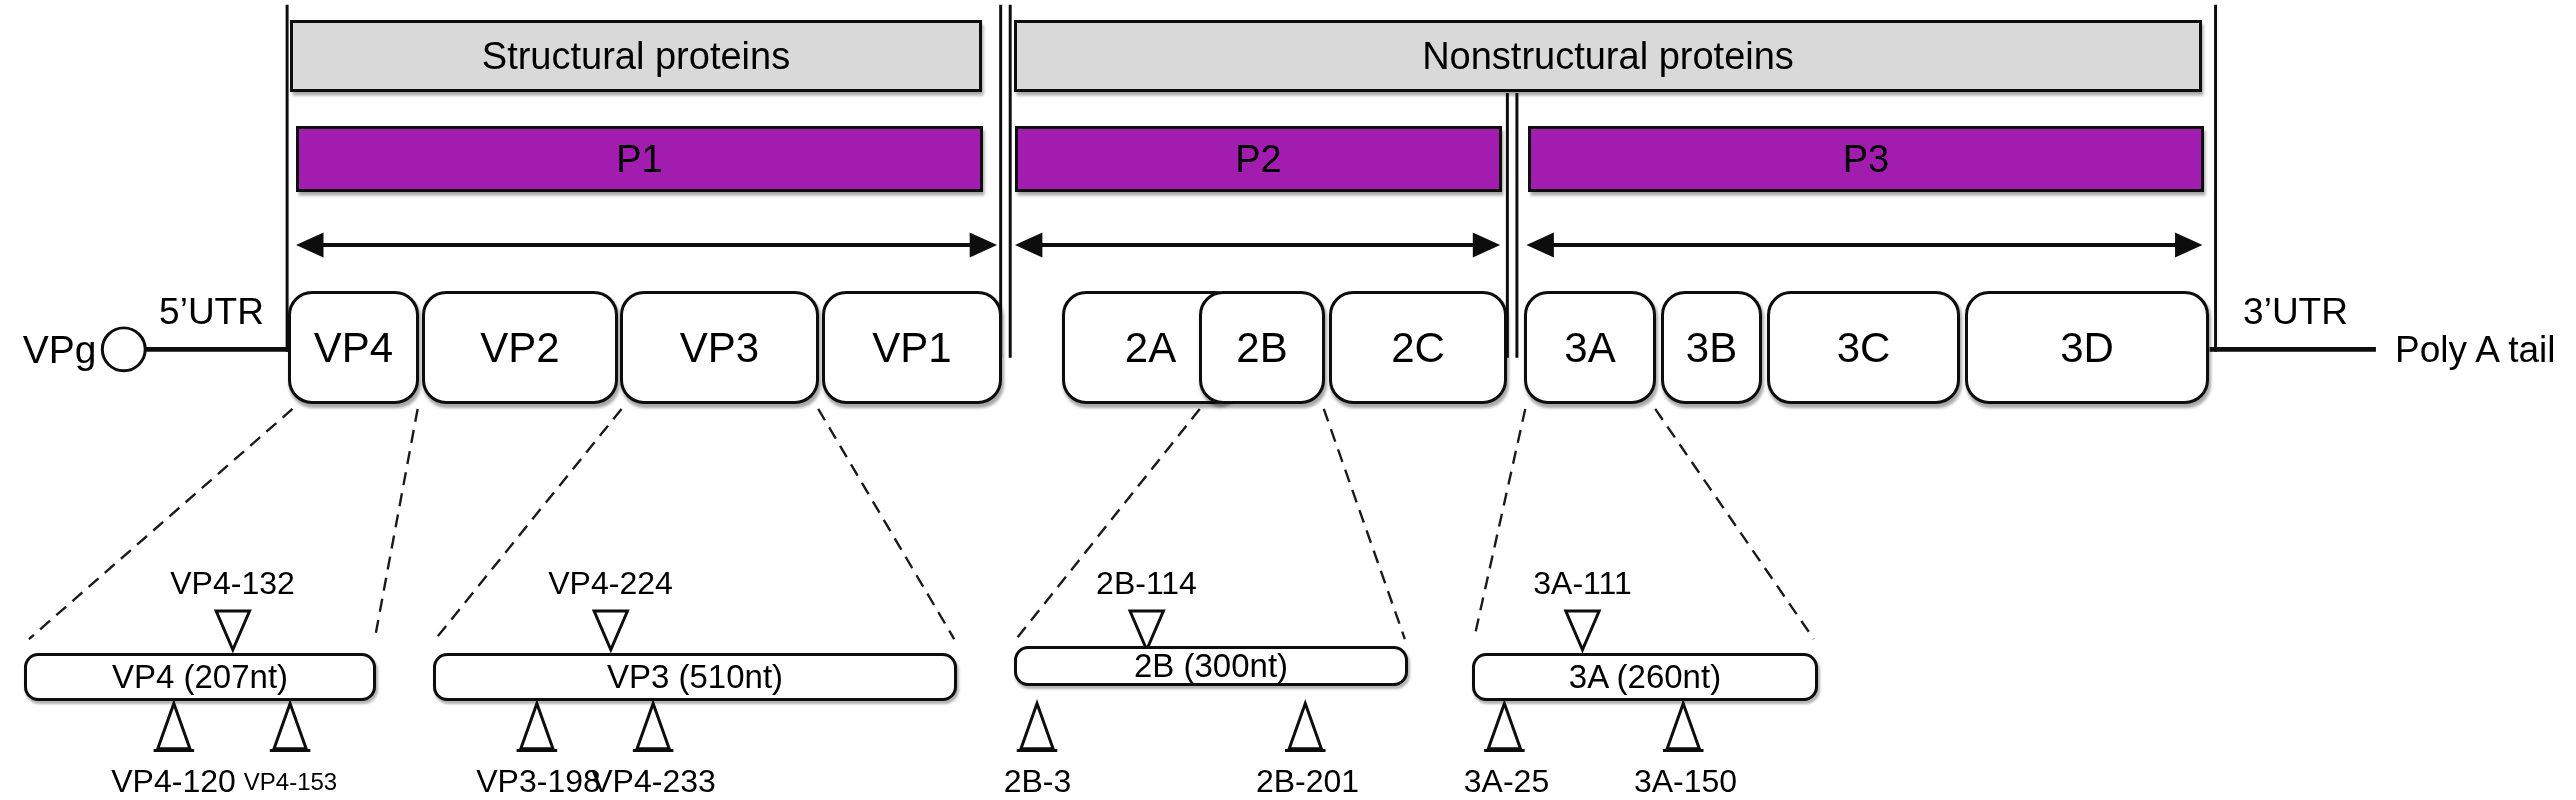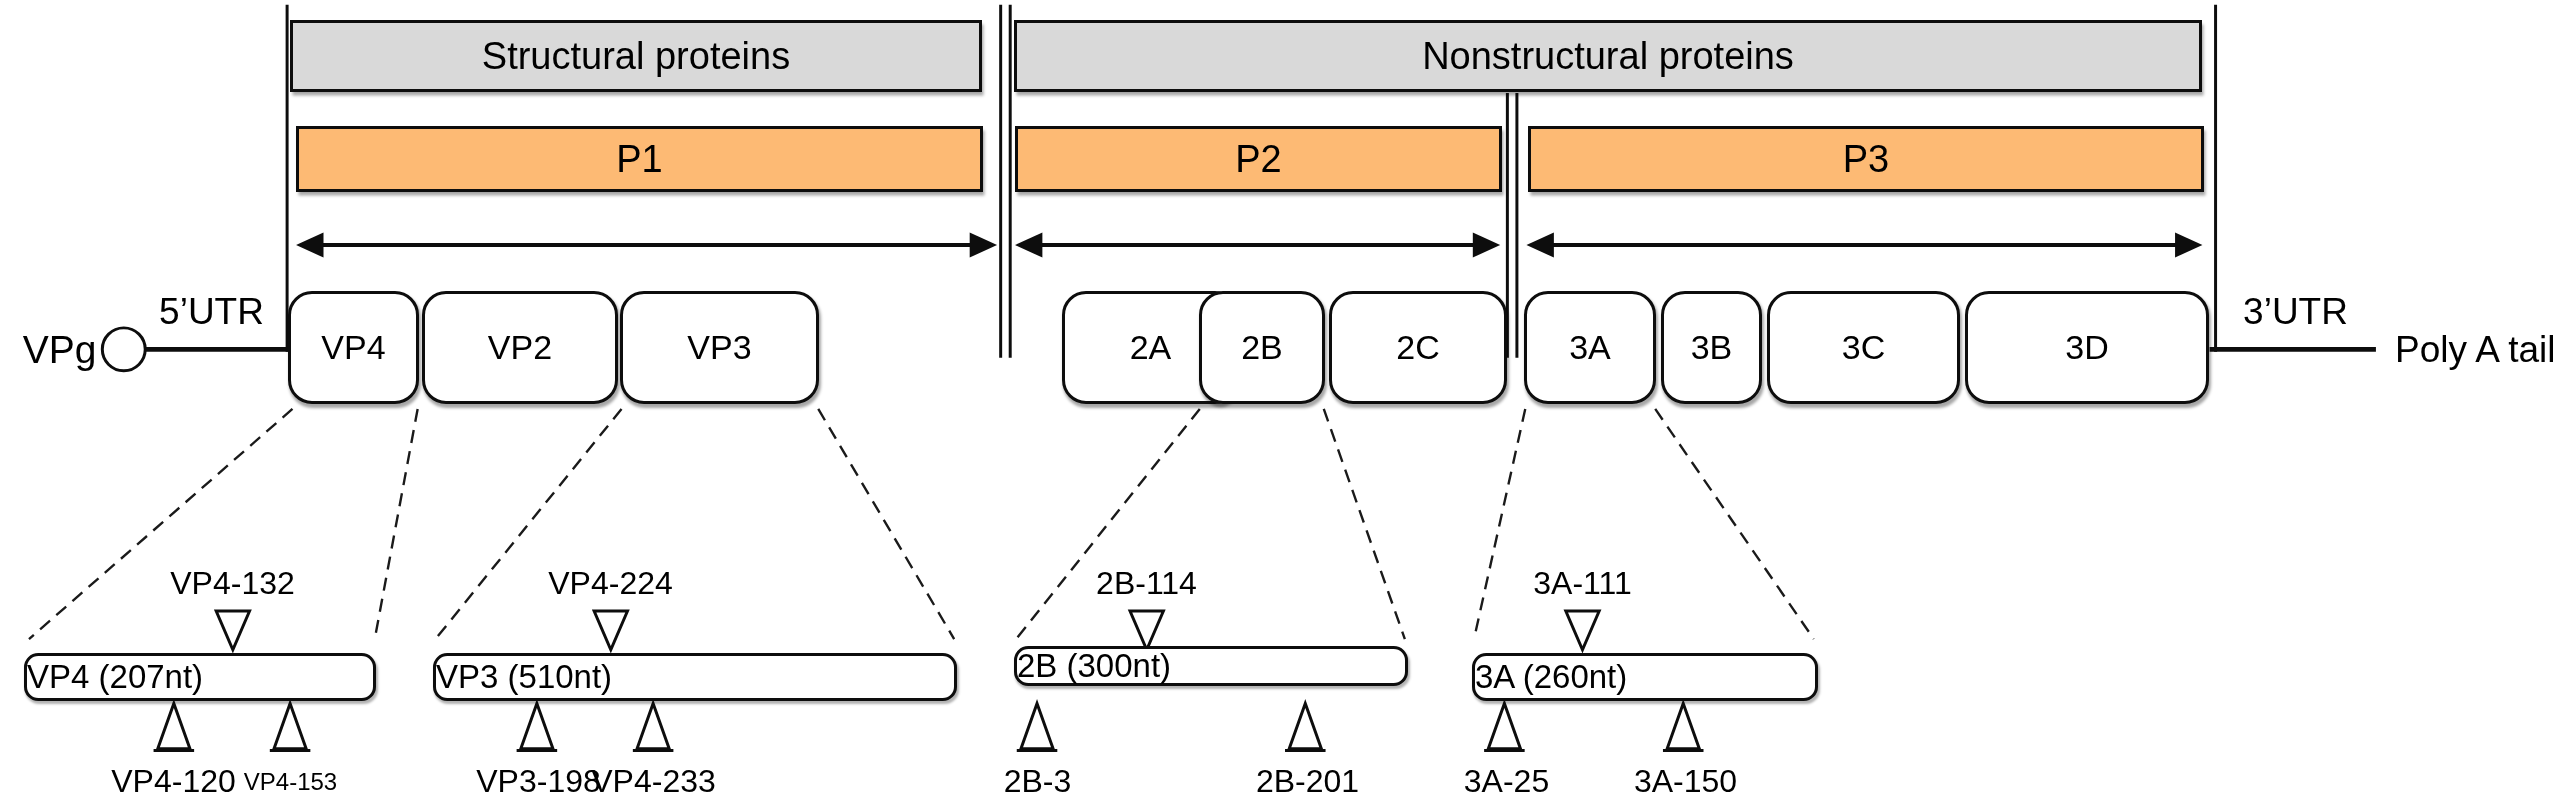--- a/index.html
+++ b/index.html
@@ -5,28 +5,28 @@
   html,body{margin:0;padding:0;background:#ffffff;}
   #canvas{
     position:relative;width:2576px;height:800px;background:#ffffff;overflow:hidden;
     font-family:"Liberation Sans",sans-serif;font-weight:normal;color:#000;
   }
   .abs{position:absolute;}
   #shape-layer{position:absolute;left:0;top:0;z-index:1;}
   .band{background:#d9d9d9;border:3px solid #0d0d0d;box-sizing:border-box;
         display:flex;align-items:center;justify-content:center;font-size:38px;
         box-shadow:1.8px 3.6px 3px rgba(0,0,0,0.35);z-index:2;}
-  .pbar{background:#fdba74;border:3px solid #0d0d0d;box-sizing:border-box;
+  .pbar{background:#a21caf;border:3px solid #0d0d0d;box-sizing:border-box;
         display:flex;align-items:center;justify-content:center;font-size:38px;
         box-shadow:1.8px 3.6px 3px rgba(0,0,0,0.35);z-index:2;}
   .gbox{background:#ffffff;border:3.6px solid #0d0d0d;border-radius:24px;box-sizing:border-box;
-        display:flex;align-items:center;justify-content:center;font-size:34px;
+        display:flex;align-items:center;justify-content:center;font-size:42px;
         box-shadow:1.2px 3.6px 3px rgba(0,0,0,0.35);z-index:2;}
   .abar{background:#ffffff;border:3.6px solid #0d0d0d;border-radius:14.3px;box-sizing:border-box;
-        display:flex;align-items:center;justify-content:flex-start;font-size:33px;
+        display:flex;align-items:center;justify-content:center;font-size:33px;
         box-shadow:1.2px 3px 2.4px rgba(0,0,0,0.3);z-index:2;}
   .lbl{display:flex;align-items:center;justify-content:center;text-align:center;z-index:2;}
   .lbl-left{display:flex;align-items:flex-start;justify-content:flex-start;text-align:left;z-index:2;margin-left:10px;}
 </style>
 </head>
 <body>
 
 <div id="canvas">
 
   <svg id="shape-layer" width="2576" height="800" viewBox="0 0 4320 1342">
@@ -130,20 +130,23 @@
 
   <div class="abs gbox" style="left:288px;top:291px;width:131px;height:113px">
     <span>VP4</span>
   </div>
   <div class="abs gbox" style="left:422px;top:291px;width:196px;height:113px">
     <span>VP2</span>
   </div>
   <div class="abs gbox" style="left:620px;top:291px;width:199px;height:113px">
     <span>VP3</span>
   </div>
+  <div class="abs gbox" style="left:822px;top:291px;width:180px;height:113px">
+    <span>VP1</span>
+  </div>
   <div class="abs gbox" style="left:1062px;top:291px;width:177px;height:113px">
     <span>2A</span>
   </div>
   <div class="abs gbox" style="left:1199px;top:291px;width:126px;height:113px">
     <span>2B</span>
   </div>
   <div class="abs gbox" style="left:1329px;top:291px;width:178px;height:113px">
     <span>2C</span>
   </div>
   <div class="abs gbox" style="left:1524px;top:291px;width:132px;height:113px">

